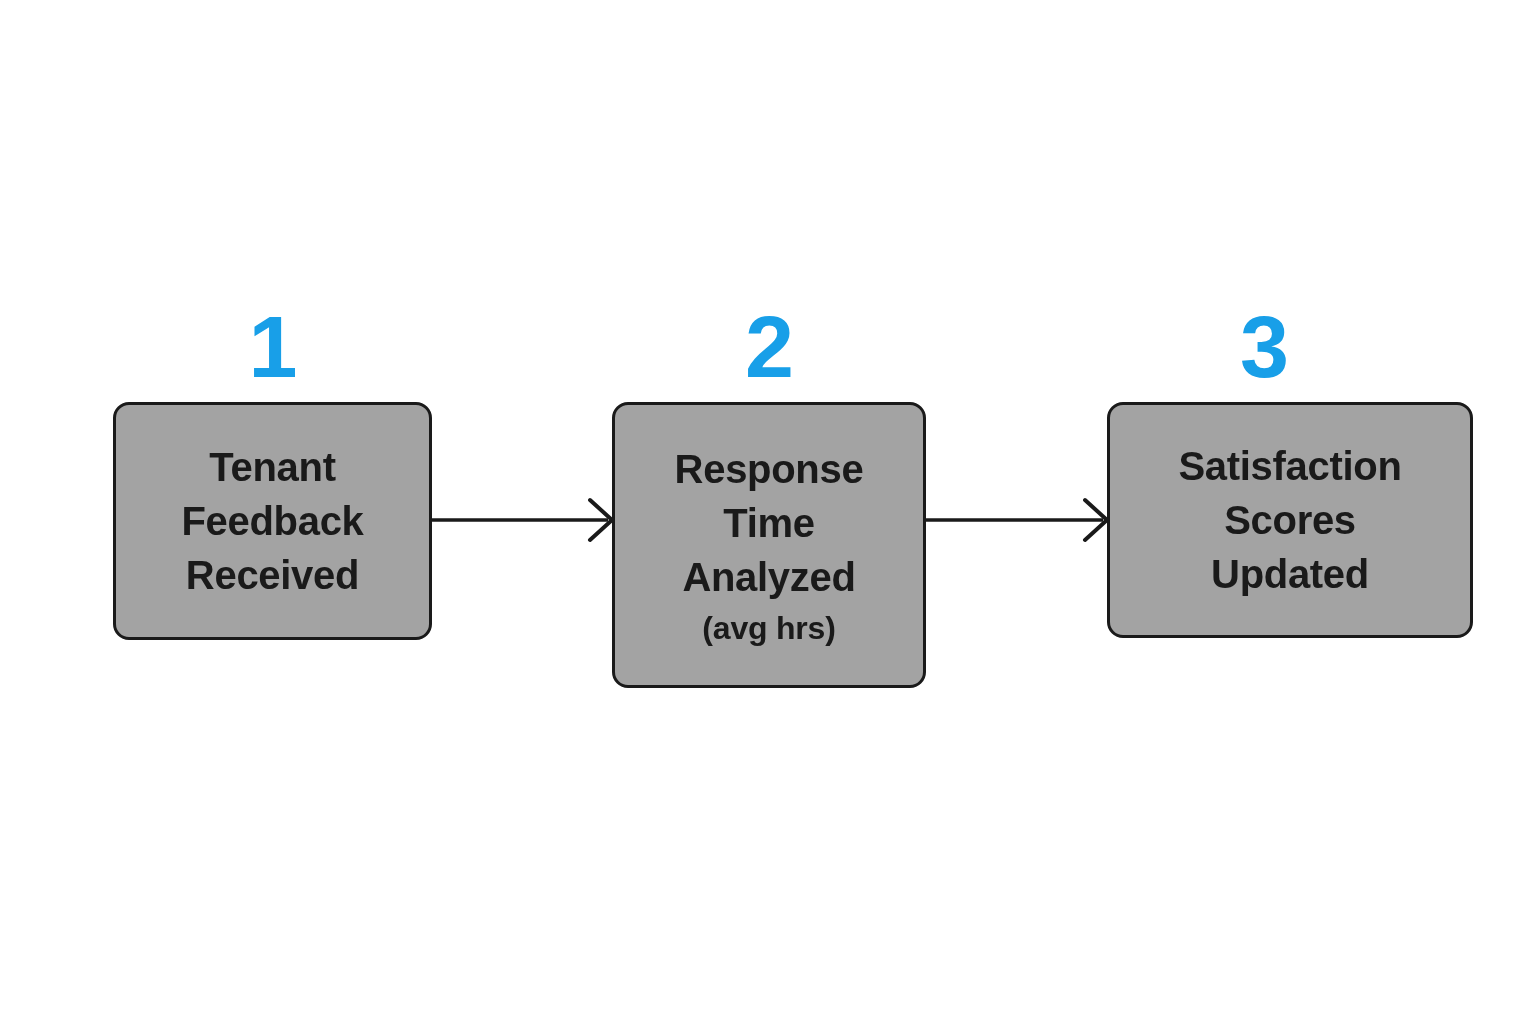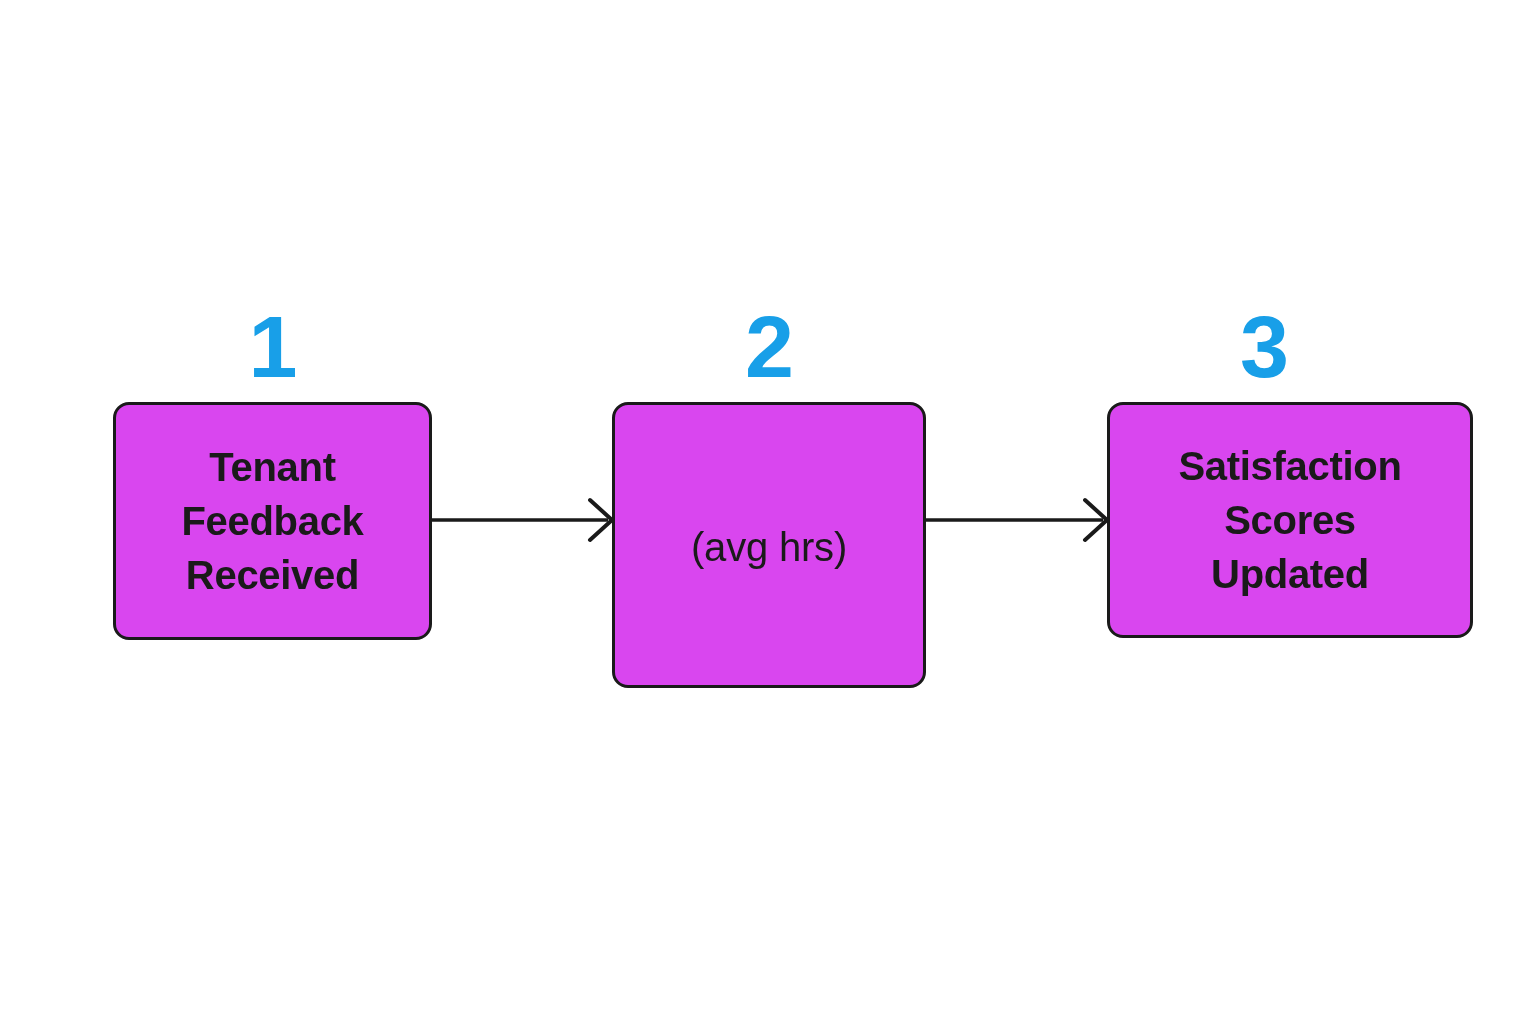--- a/index.html
+++ b/index.html
@@ -40,40 +40,40 @@
     color: #189FE8;
     letter-spacing: -1px;
     user-select: none;
   }
 
   .step-box {
     position: absolute;
     box-sizing: border-box;
     border: 3px solid #1A1A1A;
     border-radius: 16px;
-    background: #d946ef;
+    background: #a3a3a3;
     display: flex;
     flex-direction: column;
     align-items: center;
     justify-content: center;
   }
 
   .step-title {
     font-size: 40px;
     font-weight: bold;
     line-height: 54px;
     color: #1A1A1A;
     text-align: center;
     white-space: pre-line;
     letter-spacing: -0.3px;
   }
 
   .step-subtitle {
-    font-size: 40px;
-    font-weight: normal;
+    font-size: 32px;
+    font-weight: bold;
     line-height: 40px;
     color: #1A1A1A;
     text-align: center;
     margin-top: 4px;
     letter-spacing: -0.2px;
   }
 
   
   .connector {
     position: absolute;
@@ -95,20 +95,23 @@
   </div>
 
   <svg class="connector" id="connector-0" width="190" height="48" viewBox="0 0 190 48" style="left: 432px; top: 496px;">
     <line x1="0" y1="24" x2="176" y2="24" stroke="#1A1A1A" stroke-width="3.5" stroke-linecap="butt"></line>
     <polyline points="158,4 180,24 158,44" fill="none" stroke="#1A1A1A" stroke-width="4" stroke-linecap="round" stroke-linejoin="miter"></polyline>
   </svg>
 
   <div class="step" id="step-1-group">
     <div class="step-number" id="step-1-number" style="left: 612px; top: 303px; width: 314px; color: rgb(24, 159, 232);">2</div>
     <div class="step-box" id="step-1-box" style="left: 612px; top: 402px; width: 314px; height: 286px; border-color: rgb(26, 26, 26);">
+      <div class="step-title" style="color: rgb(26, 26, 26);">Response
+Time
+Analyzed</div>
       <div class="step-subtitle" style="color: rgb(26, 26, 26);">(avg hrs)</div>
     </div>
   </div>
 
   <svg class="connector" id="connector-1" width="191" height="48" viewBox="0 0 191 48" style="left: 926px; top: 496px;">
     <line x1="0" y1="24" x2="177" y2="24" stroke="#1A1A1A" stroke-width="3.5" stroke-linecap="butt"></line>
     <polyline points="159,4 181,24 159,44" fill="none" stroke="#1A1A1A" stroke-width="4" stroke-linecap="round" stroke-linejoin="miter"></polyline>
   </svg>
 
   <div class="step" id="step-2-group">

